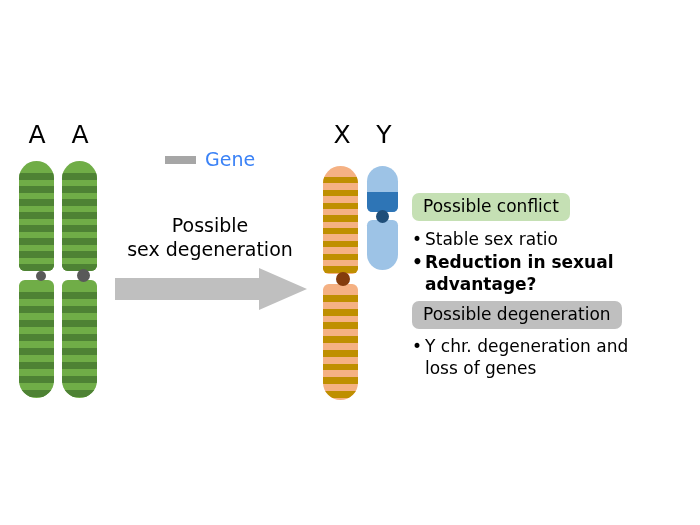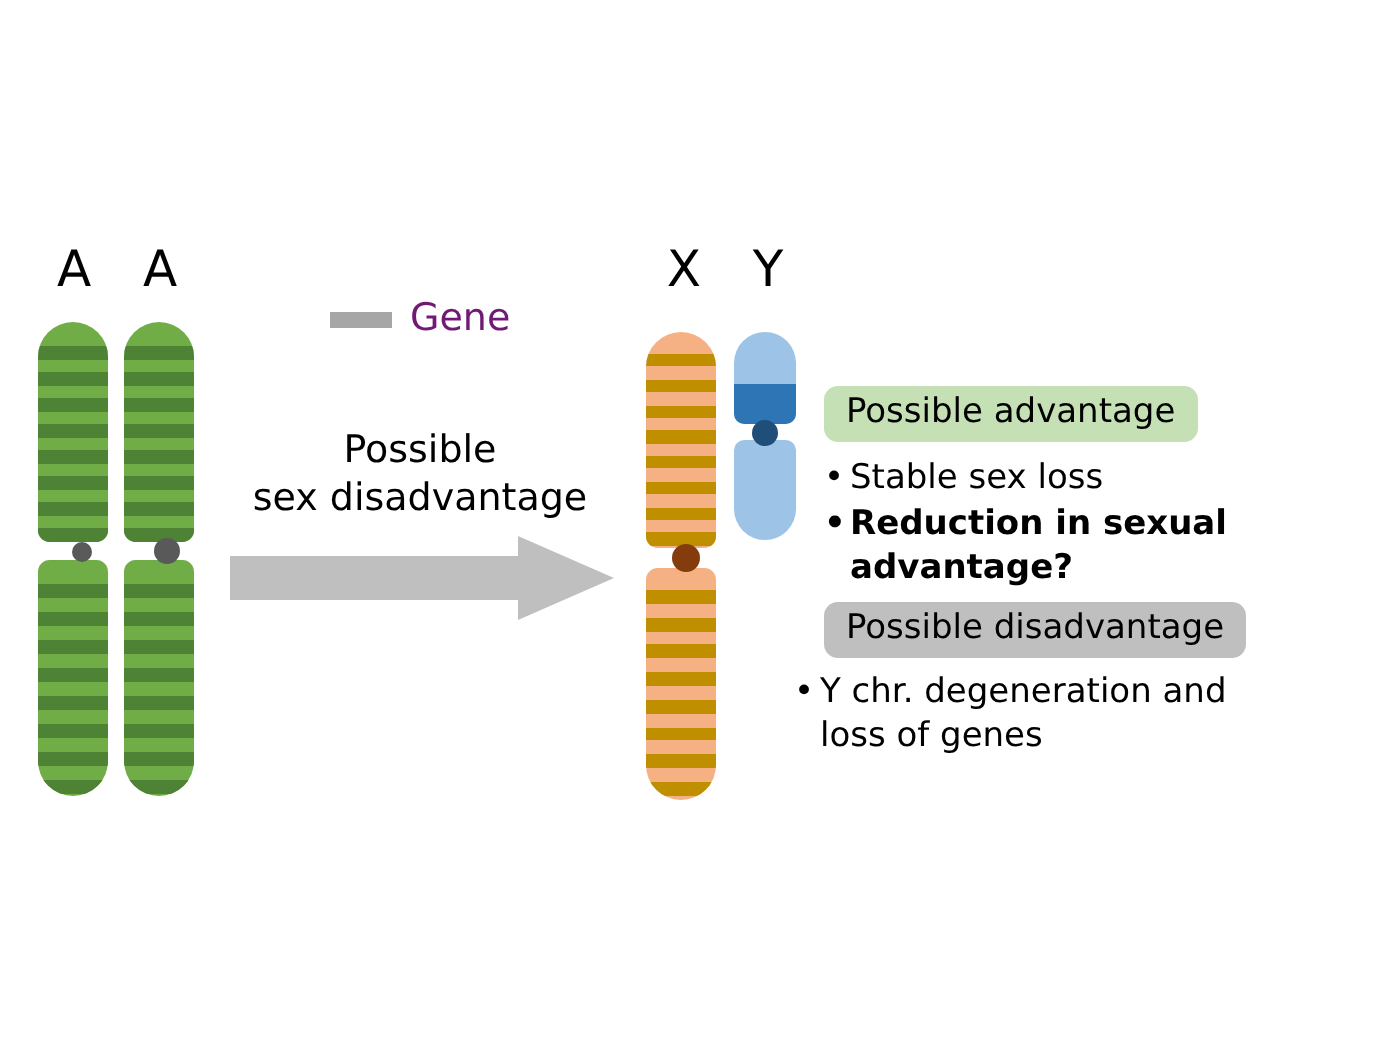--- a/index.html
+++ b/index.html
@@ -78,21 +78,21 @@
     align-items: center;
     gap: 9px;
   }
   #gene-swatch {
     width: 31px;
     height: 8px;
     background: #a6a6a6;
   }
   #gene-legend-label {
     font-size: 19px;
-    color: #701a75;
+    color: #3b82f6;
     line-height: 1;
   }
 
   
   #transition-caption {
     position: absolute;
     left: 110px;
     top: 213px;
     width: 200px;
     text-align: center;
@@ -146,21 +146,21 @@
   }
   .bullet-list li::before {
     content: "\2022";
     position: absolute;
     left: 0;
     top: 0;
   }
   .bullet-list li.bold { font-weight: bold; }
 
   #list-advantage    { left: 412px; top: 229px; width: 285px; }
-  #list-disadvantage { left: 397px; top: 336px; width: 270px; }
+  #list-disadvantage { left: 412px; top: 336px; width: 270px; }
 </style>
 </head>
 <body>
 
 <div id="stage">
 
   <div class="chr-label" id="label-a1">A</div>
   <div class="chr-label" id="label-a2">A</div>
 
   <div class="chromosome chr-green" id="chr-a1">
@@ -210,21 +210,21 @@
       <div class="centromere" style="width: 13px; height: 13px; left: 15px; top: 108px; background: rgb(89, 89, 89);"></div>
     </div>
 
   <div id="gene-legend">
     <div id="gene-swatch"></div>
     <div id="gene-legend-label">Gene</div>
   </div>
 
   <div id="transition-caption">
     <div>Possible</div>
-    <div>sex disadvantage</div>
+    <div>sex degeneration</div>
   </div>
 
   <svg id="transition-arrow" viewBox="0 0 192 42">
     <polygon points="0,10 144,10 144,0 192,21 144,42 144,32 0,32" fill="#bfbfbf"></polygon>
   </svg>
 
   <div class="chr-label" id="label-x">X</div>
   <div class="chr-label" id="label-y">Y</div>
 
   <div class="chromosome" id="chr-x">
@@ -251,25 +251,25 @@
       <div class="centromere" style="width: 14px; height: 14px; left: 12.5px; top: 106px; background: rgb(132, 60, 12);"></div>
     </div>
   <div class="chromosome" id="chr-y">
       <div class="arm arm-top" style="top: 0px; height: 46px; background: rgb(157, 195, 230);">
         <div class="band" style="top: 26px; height: 19.669px; background: rgb(46, 117, 182);"></div>
       </div>
       <div class="arm arm-bottom" style="top: 54px; height: 50px; background: rgb(157, 195, 230);"></div>
       <div class="centromere" style="width: 13px; height: 13px; left: 9px; top: 43.5px; background: rgb(31, 78, 121);"></div>
     </div>
 
-  <div class="badge" id="badge-advantage">Possible advantage</div>
+  <div class="badge" id="badge-advantage">Possible conflict</div>
   <ul class="bullet-list" id="list-advantage">
-      <li>Stable sex loss</li>
+      <li>Stable sex ratio</li>
       <li class="bold">Reduction in sexual advantage?</li>
     </ul>
 
-  <div class="badge" id="badge-disadvantage">Possible disadvantage</div>
+  <div class="badge" id="badge-disadvantage">Possible degeneration</div>
   <ul class="bullet-list" id="list-disadvantage">
       <li>Y chr. degeneration and
 loss of genes</li>
     </ul>
 
 </div>
 
 </body></html>

